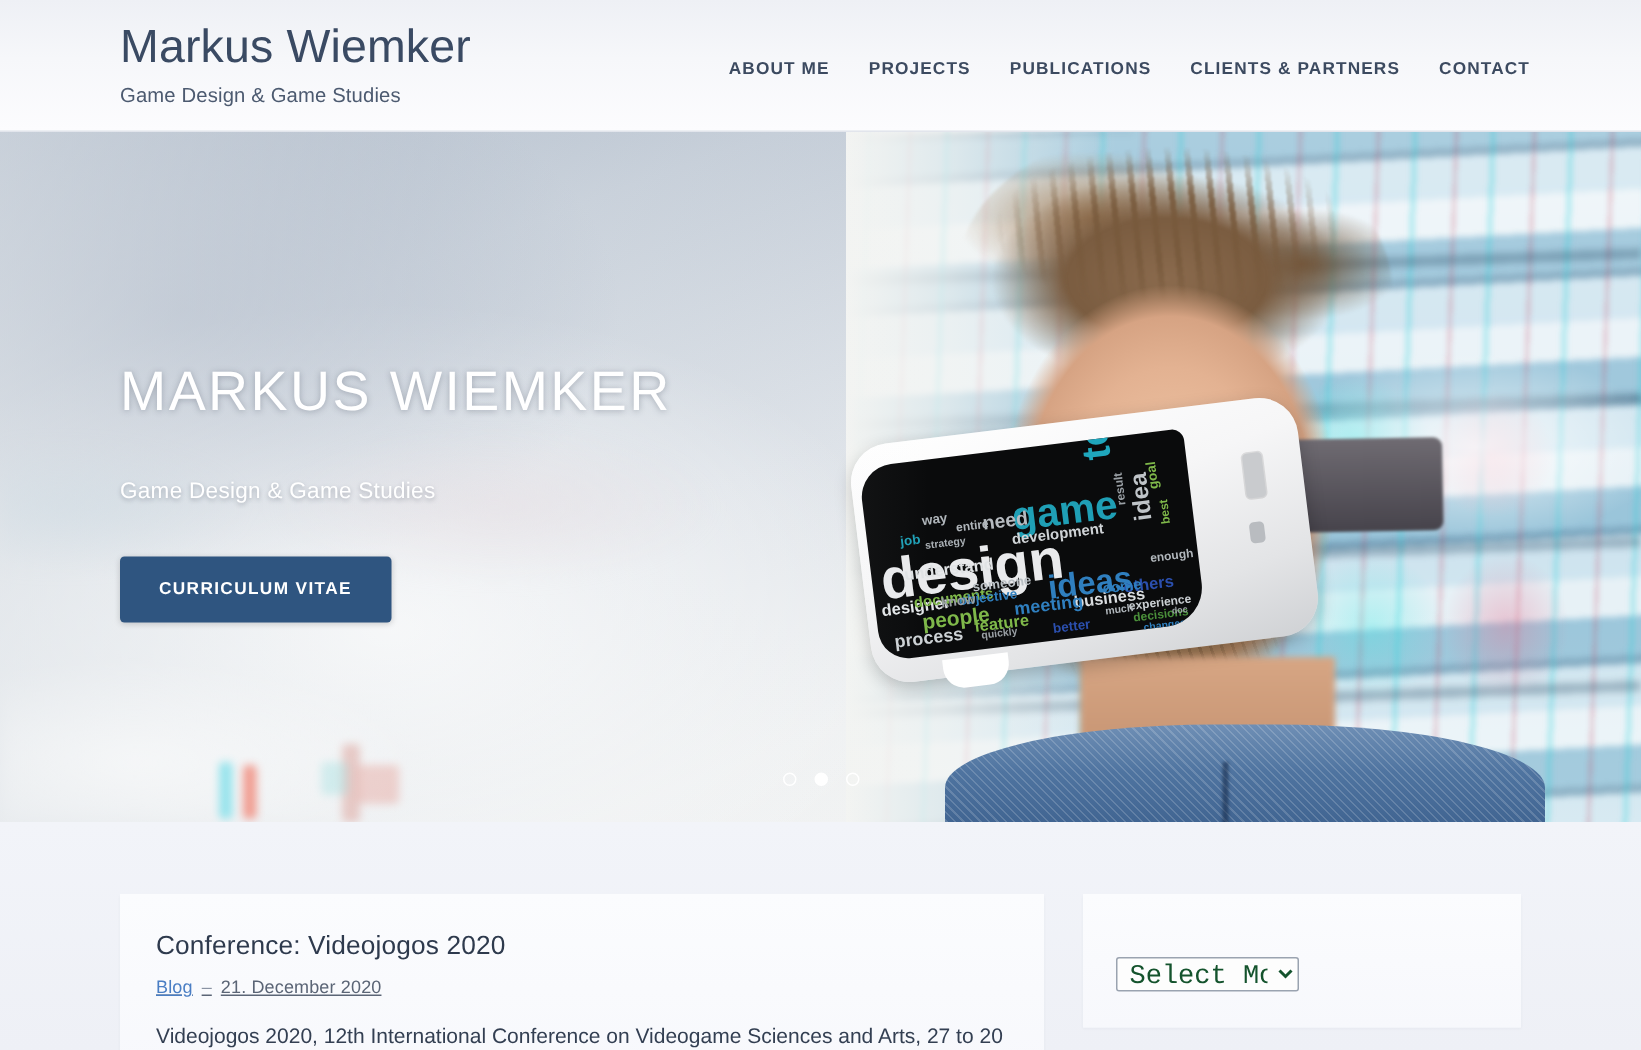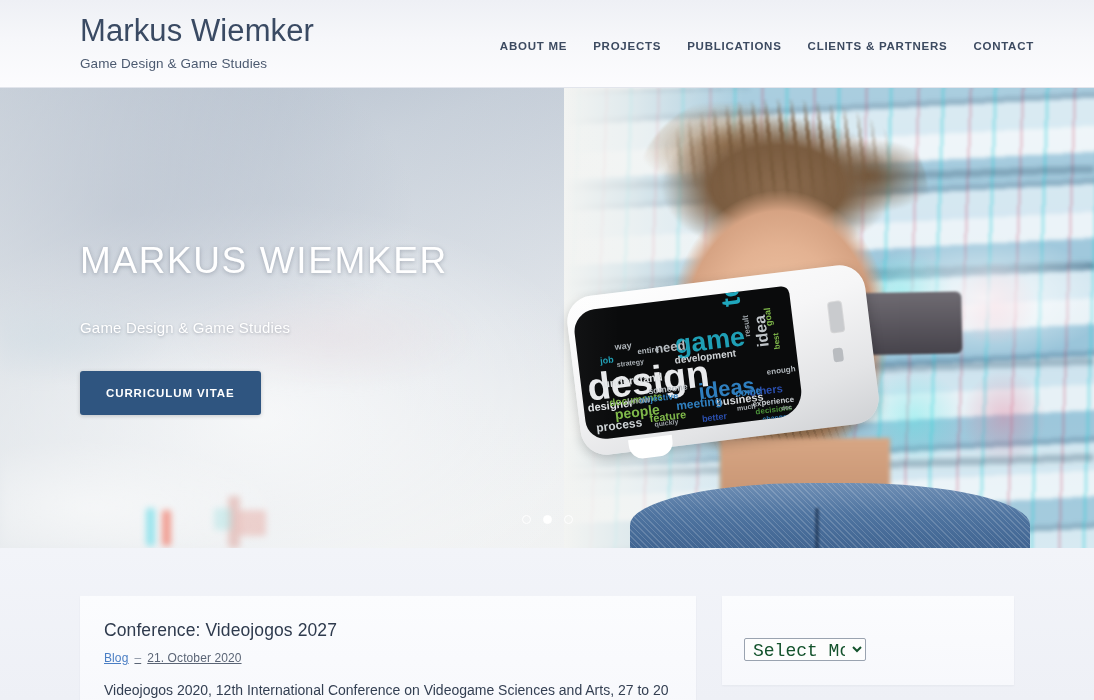--- a/index.html
+++ b/index.html
@@ -19,21 +19,21 @@
   .brand{ position:absolute; left:80px; top:10px; }
   .brand-title{
     font-size:31px; font-weight:400; color:#3a4a63;
     letter-spacing:.1px; line-height:42px; white-space:nowrap;
   }
   .brand-tagline{
     font-size:13.5px; color:#4c5a70; line-height:18px; margin-top:3px;
     letter-spacing:.1px;
   }
   .main-nav{
-    position:absolute; right:60px; top:40px;
+    position:absolute; right:74px; top:40px;
     display:flex; align-items:flex-end; gap:26px;
   }
   .nav-link{
     font-size:11.5px; font-weight:bold; letter-spacing:.75px;
     color:#3c4a60; text-transform:uppercase; text-decoration:none;
     white-space:nowrap; cursor:pointer;
   }
 
   
   .hero{
@@ -420,25 +420,25 @@
     <span class="dot"></span>
     <span class="dot active"></span>
     <span class="dot"></span>
   </div>
 </section>
 
 <main class="content-area">
   <div class="content-wrap">
 
     <article class="post-card">
-      <h2 class="post-title">Conference: Videojogos 2027</h2>
+      <h2 class="post-title">Conference: Videojogos 2020</h2>
       <div class="post-meta">
         <a class="cat" href="#">Blog</a>
         <span class="sep">–</span>
-        <span class="date">21. October 2020</span>
+        <span class="date">21. December 2020</span>
       </div>
       <p class="post-excerpt">Videojogos 2020, 12th International Conference on Videogame Sciences and Arts, 27 to 20</p>
     </article>
 
     <aside class="sidebar">
       <select class="month-select">
         <option>Select Month</option>
       </select>
     </aside>
 

